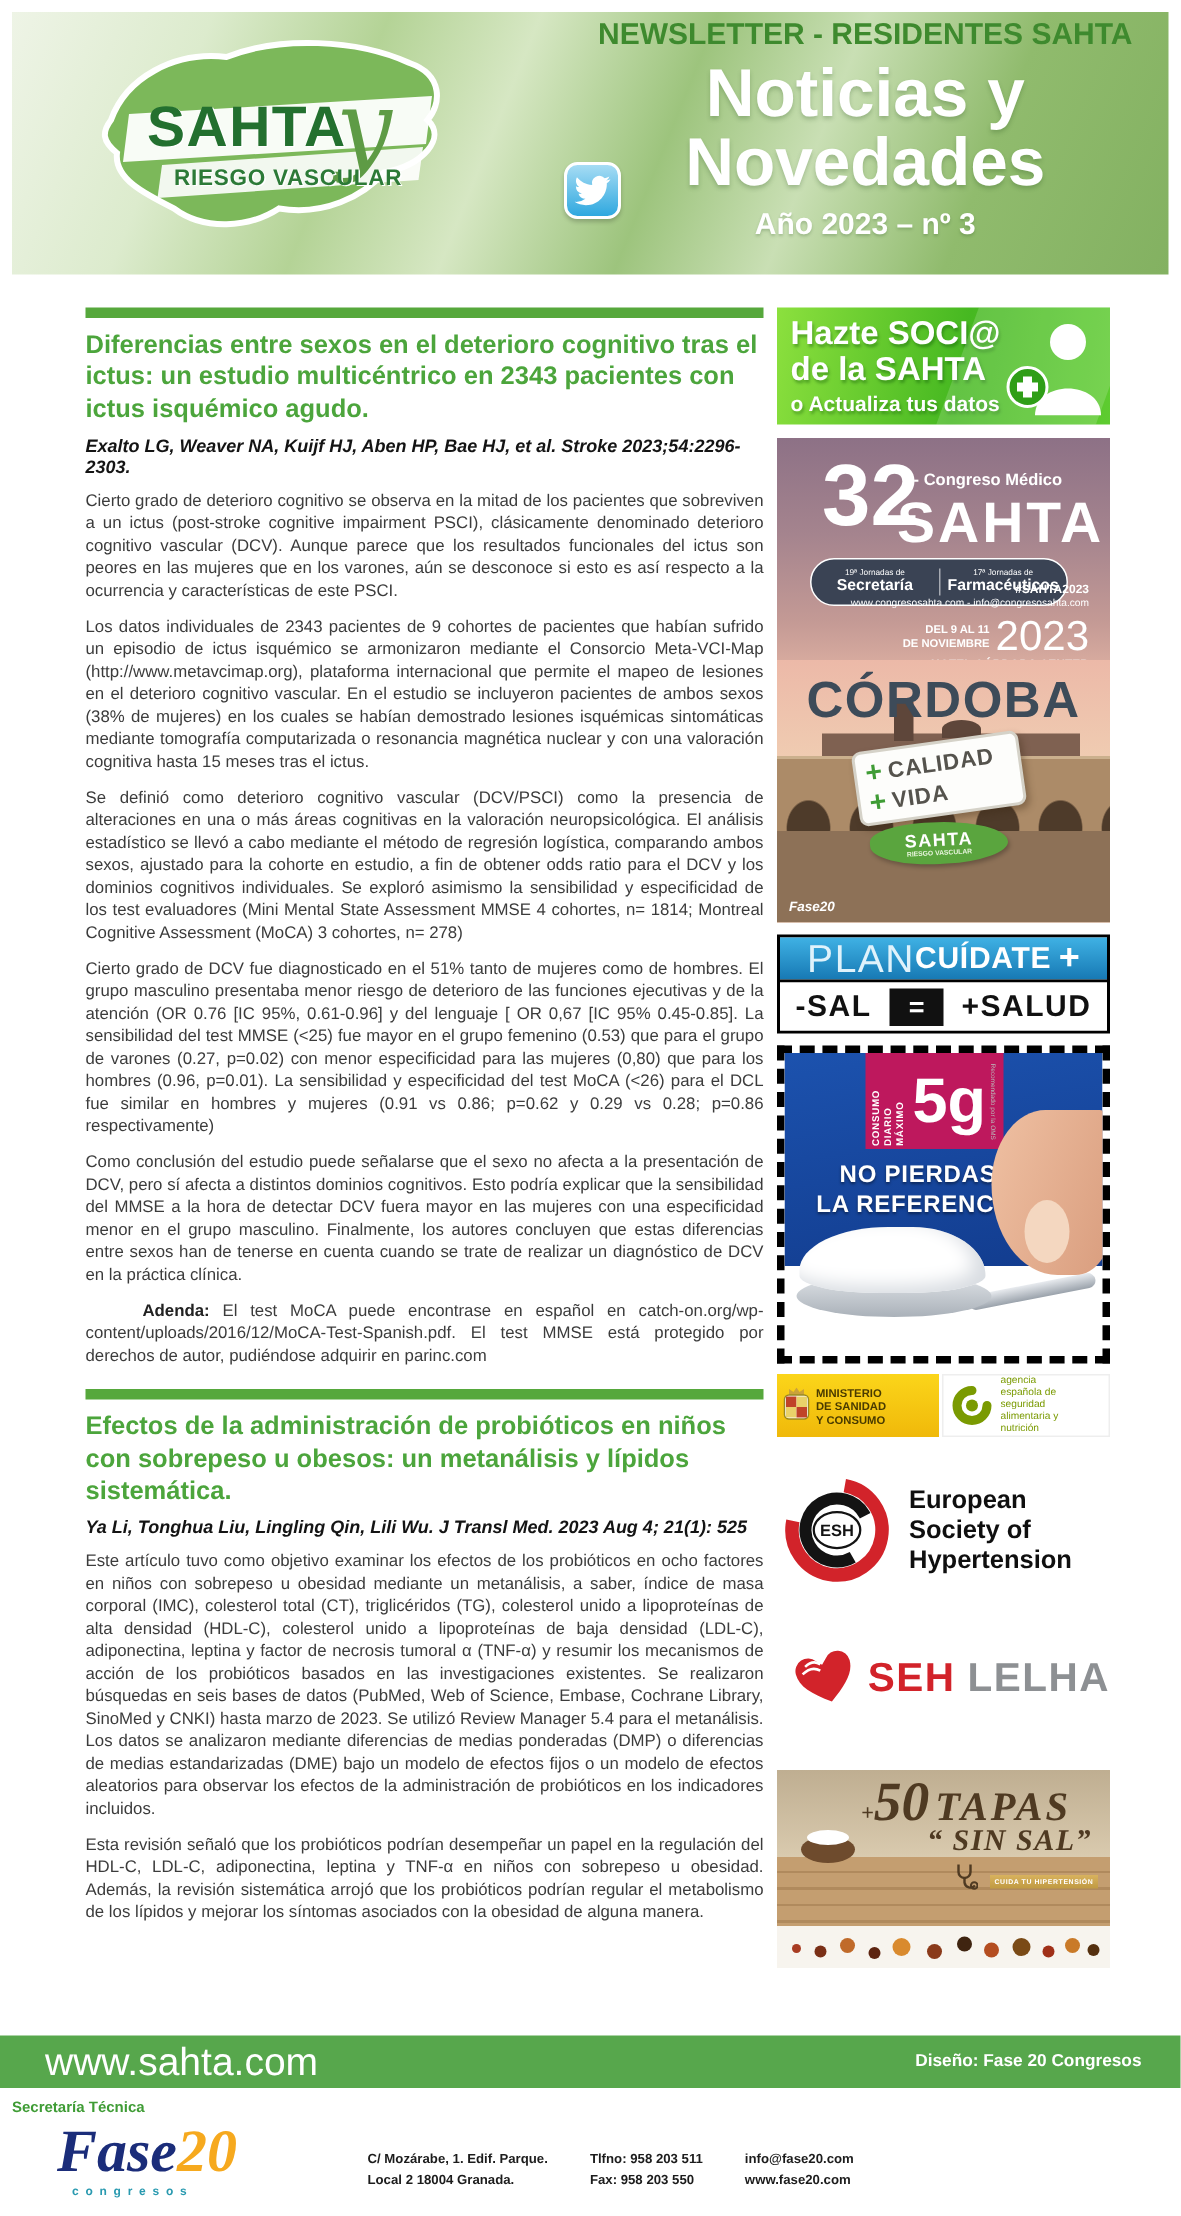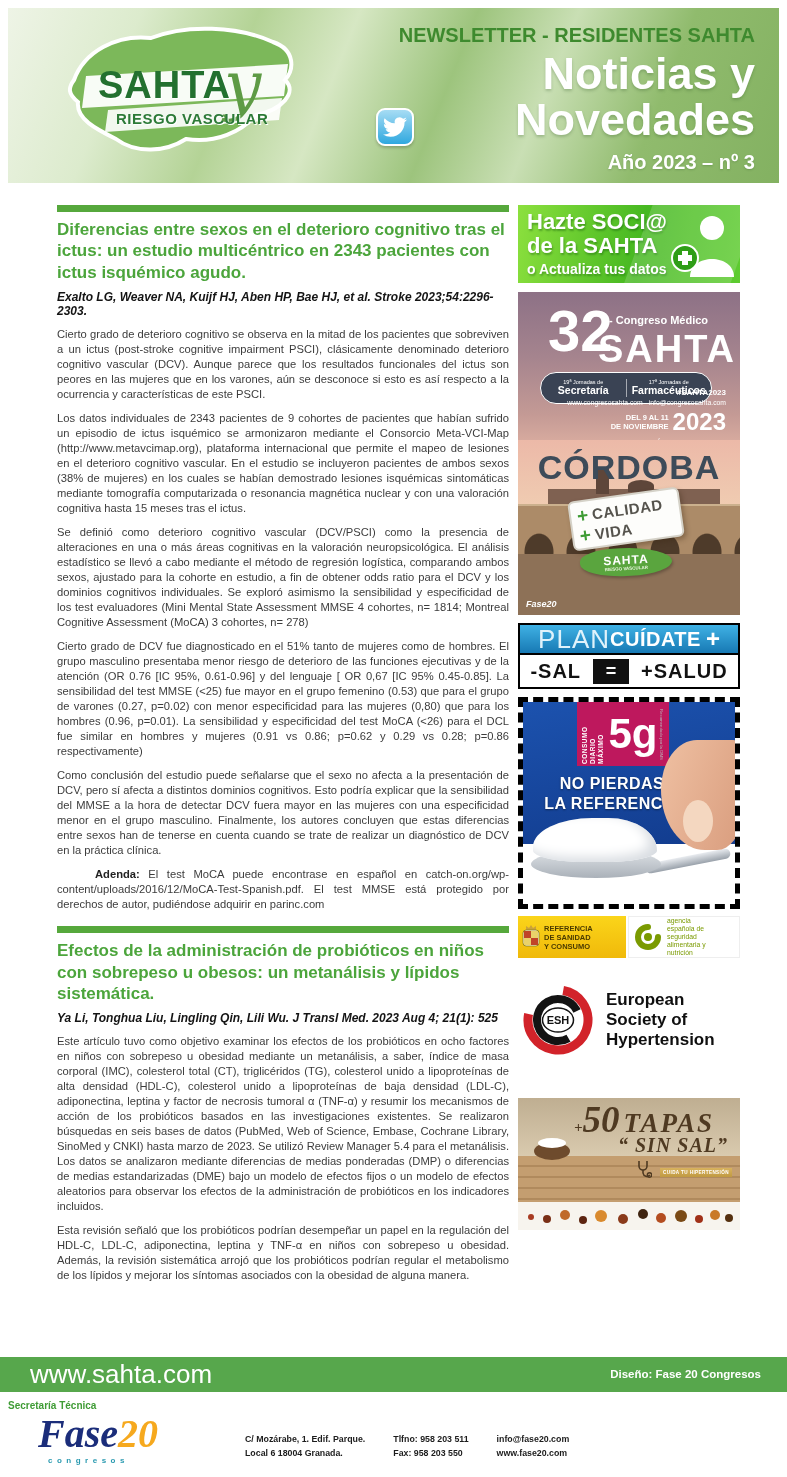--- a/index.html
+++ b/index.html
@@ -33,21 +33,21 @@
     position: absolute; left: 60px; top: 92px; font-size: 15px; font-weight: bold;
     color: #2c7a37; text-shadow: 1px 1px 0 #fff; letter-spacing: 0.5px;
   }
   .twitter-btn {
     position: absolute; left: 368px; top: 100px; width: 38px; height: 38px;
     border-radius: 9px; border: 2px solid #fff;
     background: linear-gradient(#a6dcf4, #2fa8df);
     display: flex; align-items: center; justify-content: center;
     box-shadow: 0 2px 3px rgba(0,0,0,0.2);
   }
-  .header-right { position: absolute; right: 24px; top: 16px; text-align: right; }
+  .header-right { position: absolute; right: 24px; top: 4px; text-align: center; }
   .newsletter-label { font-size: 20px; font-weight: bold; color: #3e8a2e; margin-bottom: 4px; }
   .header-title { font-size: 45px; font-weight: bold; color: #fff; line-height: 1.02;
     text-shadow: 0 2px 3px rgba(40,80,30,0.25); }
   .edition { font-size: 20px; font-weight: bold; color: #fff; margin-top: 8px;
     text-shadow: 0 1px 2px rgba(40,80,30,0.25); }
 
   
   .main { position: absolute; left: 0; top: 205px; width: 787px; }
   .col-left { position: absolute; left: 57px; top: 0; width: 452px; }
   .sidebar  { position: absolute; left: 518px; top: 0; width: 222px; }
@@ -103,21 +103,21 @@
     background: #3a4354; border: 1.5px solid #fff; border-radius: 16px;
     display: flex; align-items: center; }
   .p-pill-col { flex: 1; text-align: center; color: #fff; line-height: 1.1; }
   .p-pill-col:first-child { border-right: 1px solid rgba(255,255,255,0.55); }
   .p-pill-sup { font-size: 5.5px; display: block; }
   .p-pill-main { font-size: 10.5px; font-weight: bold; display: block; }
   .p-hashtag { position: absolute; right: 14px; top: 96px; font-size: 8px; font-weight: bold; color: #fff; }
   .p-web { position: absolute; right: 14px; top: 107px; font-size: 6.8px; color: #fff; }
   .p-dates { position: absolute; right: 14px; top: 118px; display: flex; gap: 4px; align-items: center; }
   .p-dates-small { font-size: 7.5px; font-weight: bold; color: #fff; text-align: right; line-height: 1.25; }
-  .p-year { font-size: 24px; font-weight: 700; color: #fff; line-height: 1; }
+  .p-year { font-size: 28px; font-weight: 400; color: #fff; line-height: 1; }
   .p-venue { position: absolute; right: 14px; top: 146px; font-size: 8px; font-weight: 800; color: #fff; }
   .p-city { position: absolute; left: 0; right: 0; top: 156px; text-align: center;
     font-size: 34px; font-weight: 800; color: #3d4b59; letter-spacing: 1px; z-index: 3; }
   .p-photo { position: absolute; left: 0; right: 0; top: 148px; bottom: 0;
     background: linear-gradient(#ecb9a8, #f0cdb2 40%, #e5c09f); }
   .p-mezquita { position: absolute; left: 0; right: 0; top: 30px; height: 34px; }
   .p-mezq-block { position: absolute; left: 30px; right: 20px; bottom: 0; height: 15px; background: #6b4f41; opacity: 0.85; }
   .p-mezq-tower { position: absolute; left: 78px; bottom: 10px; width: 13px; height: 26px; background: #5e463a; }
   .p-mezq-dome  { position: absolute; left: 110px; bottom: 12px; width: 26px; height: 12px; background: #5e463a; border-radius: 50% 50% 0 0; }
   .p-bridge { position: absolute; left: 0; right: 0; top: 64px; height: 50px;
@@ -403,21 +403,21 @@
         <div class="min-yellow">
           <svg width="18" height="24" viewBox="0 0 18 24">
             <path d="M4 5 L4 1 L7 3 L9 0 L11 3 L14 1 L14 5 Z" fill="#caa23a"></path>
             <rect x="1" y="5" width="16" height="16" rx="3" fill="#fff" stroke="#9a8a20"></rect>
             <rect x="2" y="6" width="7" height="7" fill="#c04428"></rect>
             <rect x="9" y="6" width="7" height="7" fill="#e9d26a"></rect>
             <rect x="2" y="13" width="7" height="7" fill="#e9d26a"></rect>
             <rect x="9" y="13" width="7" height="7" fill="#c04428"></rect>
           </svg>
           <span class="min-text">
-            <span>REFERENCIA</span><br>
+            <span>MINISTERIO</span><br>
             <span>DE SANIDAD</span><br>
             <span>Y CONSUMO</span>
           </span>
         </div>
         <div class="min-white">
           <svg width="28" height="28" viewBox="0 0 28 28">
             <path d="M14 4 a10 10 0 1 0 10 10" fill="none" stroke="#7a9a01" stroke-width="6" stroke-linecap="round"></path>
             <circle cx="14" cy="14" r="4" fill="#7a9a01"></circle>
           </svg>
           <span class="aesan-text">agencia
@@ -435,20 +435,29 @@
           <ellipse cx="38" cy="38" rx="15.5" ry="12" fill="#ffffff" stroke="#131313" stroke-width="1.5"></ellipse>
           <text x="38" y="42" text-anchor="middle" font-size="11" font-weight="bold" fill="#131313">ESH</text>
         </svg>
         <div class="esh-name">
           <span>European</span><br>
           <span>Society of</span><br>
           <span>Hypertension</span>
         </div>
       </div>
 
+      <div class="seh-block">
+        <svg width="48" height="44" viewBox="0 0 48 44">
+          <path d="M24 42 C10 32 2 24 2 14 A10 10 0 0 1 20 8 L24 12 L28 8 A10 10 0 0 1 46 14 C46 24 38 32 24 42 Z" fill="#d2232a" transform="rotate(-15 24 22)"></path>
+          <path d="M8 14 Q14 8 20 12" stroke="#fff" stroke-width="2" fill="none"></path>
+          <path d="M6 20 Q13 13 20 17" stroke="#fff" stroke-width="2" fill="none"></path>
+        </svg>
+        <span class="seh-red">SEH</span>
+          <span class="seh-gray">LELHA</span>
+      </div>
 
       <div class="tapas">
         <div class="planks"></div>
         <div class="t-white"></div>
         <div class="spices"></div>
         <div class="t-bowl"></div>
         <div class="t-salt"></div>
         <div class="t-title">
           <span class="t-plus">+</span><span class="t-num">50</span> <span class="t-word">TAPAS</span>
         </div>
@@ -472,21 +481,21 @@
       <span class="design-credit">Diseño: Fase 20 Congresos</span>
     </div>
     <div class="secretariat">Secretaría Técnica</div>
     <div class="fase-logo">
       <span class="fase-text">Fase</span><span class="fase-num">20</span>
       <div class="fase-sub">congresos</div>
     </div>
     <div class="contact">
       <div>
         <span>C/ Mozárabe, 1. Edif. Parque.</span><br>
-        <span>Local 6 18004 Granada.</span>
+        <span>Local 2 18004 Granada.</span>
       </div>
       <div>
         <span>Tlfno: 958 203 511</span><br>
         <span>Fax: 958 203 550</span>
       </div>
       <div>
         <span>info@fase20.com</span><br>
         <span>www.fase20.com</span>
       </div>
     </div>

